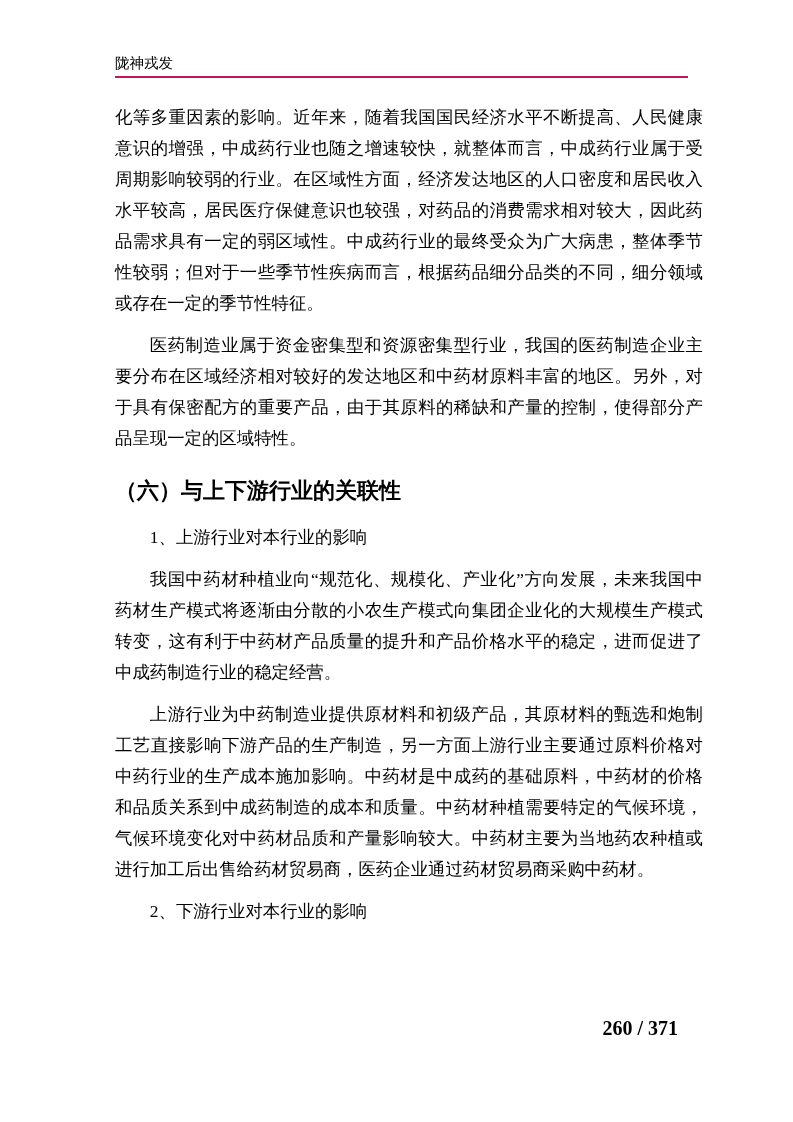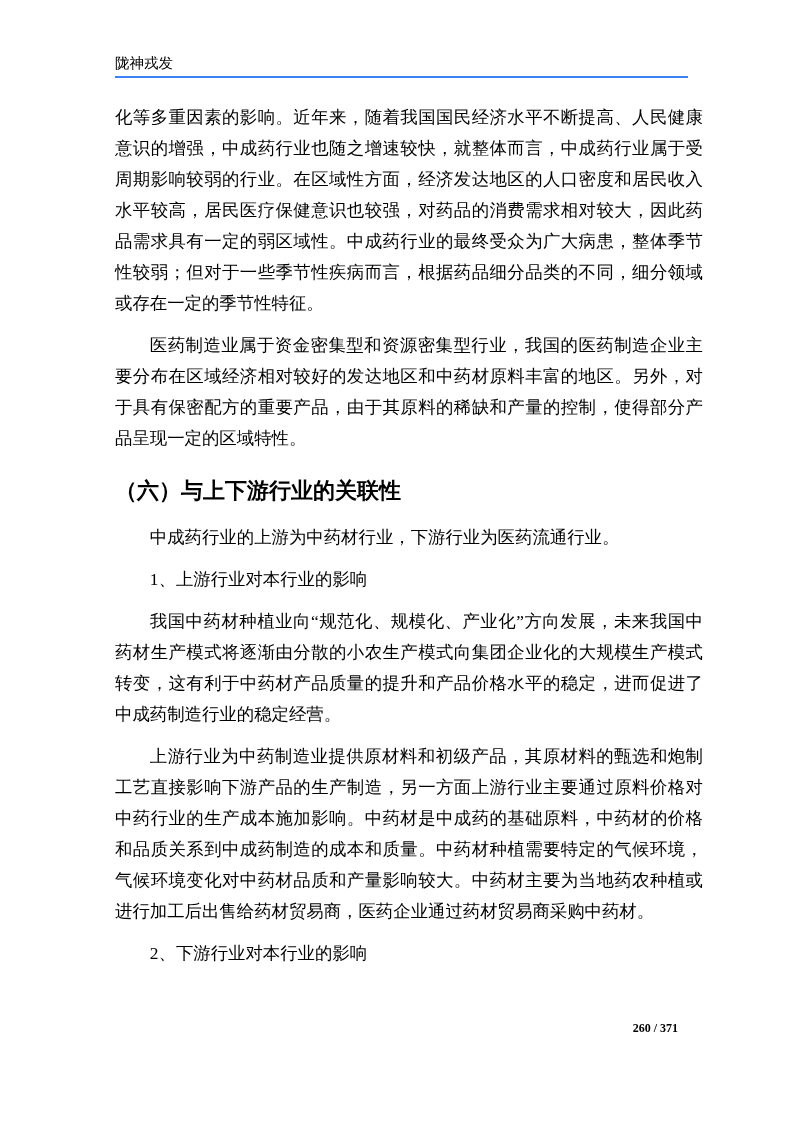--- a/index.html
+++ b/index.html
@@ -15,21 +15,21 @@
   .header {
     position: absolute;
     top: 54px;
     left: 115px;
     width: 573px;
     display: flex;
     justify-content: space-between;
     align-items: flex-end;
     font-size: 14.5px;
     line-height: 18px;
-    border-bottom: 2px solid #3b82f6;
+    border-bottom: 2px solid #be185d;
     padding-bottom: 4px;
     white-space: nowrap;
   }
   .content {
     position: absolute;
     top: 94px;
     left: 115px;
     width: 588px;
     font-size: 17.4px;
     line-height: 31px;
@@ -52,21 +52,21 @@
     margin: 17px 0 9px 0;
     text-align: left;
     text-indent: 0;
   }
   .footer {
     position: absolute;
     top: 1018px;
     left: 115px;
     width: 563px;
     text-align: right;
-    font-size: 12px;
+    font-size: 20px;
     font-weight: 700;
     line-height: 20px;
   }
 </style>
 </head>
 <body>
 
 <div class="page">
 
   <div class="header">
@@ -74,21 +74,20 @@
   </div>
 
   <div class="content">
     <p class="no-indent">化等多重因素的影响。近年来，随着我国国民经济水平不断提高、人民健康意识的增强，中成药行业也随之增速较快，就整体而言，中成药行业属于受周期影响较弱的行业。在区域性方面，经济发达地区的人口密度和居民收入水平较高，居民医疗保健意识也较强，对药品的消费需求相对较大，因此药品需求具有一定的弱区域性。中成药行业的最终受众为广大病患，整体季节性较弱；但对于一些季节性疾病而言，根据药品细分品类的不同，细分领域或存在一定的季节性特征。</p>
 
 
     <p>医药制造业属于资金密集型和资源密集型行业，我国的医药制造企业主要分布在区域经济相对较好的发达地区和中药材原料丰富的地区。另外，对于具有保密配方的重要产品，由于其原料的稀缺和产量的控制，使得部分产品呈现一定的区域特性。</p>
 
     <h2>（六）与上下游行业的关联性</h2>
 
-    <p>中成药行业的上游为中药材行业，下游行业为医药流通行业。</p>
 
     <p>1、上游行业对本行业的影响</p>
 
     <p>我国中药材种植业向“规范化、规模化、产业化”方向发展，未来我国中药材生产模式将逐渐由分散的小农生产模式向集团企业化的大规模生产模式转变，这有利于中药材产品质量的提升和产品价格水平的稳定，进而促进了中成药制造行业的稳定经营。</p>
 
     <p>上游行业为中药制造业提供原材料和初级产品，其原材料的甄选和炮制工艺直接影响下游产品的生产制造，另一方面上游行业主要通过原料价格对中药行业的生产成本施加影响。中药材是中成药的基础原料，中药材的价格和品质关系到中成药制造的成本和质量。中药材种植需要特定的气候环境，气候环境变化对中药材品质和产量影响较大。中药材主要为当地药农种植或进行加工后出售给药材贸易商，医药企业通过药材贸易商采购中药材。</p>
 
     <p>2、下游行业对本行业的影响</p>
   </div>
 

